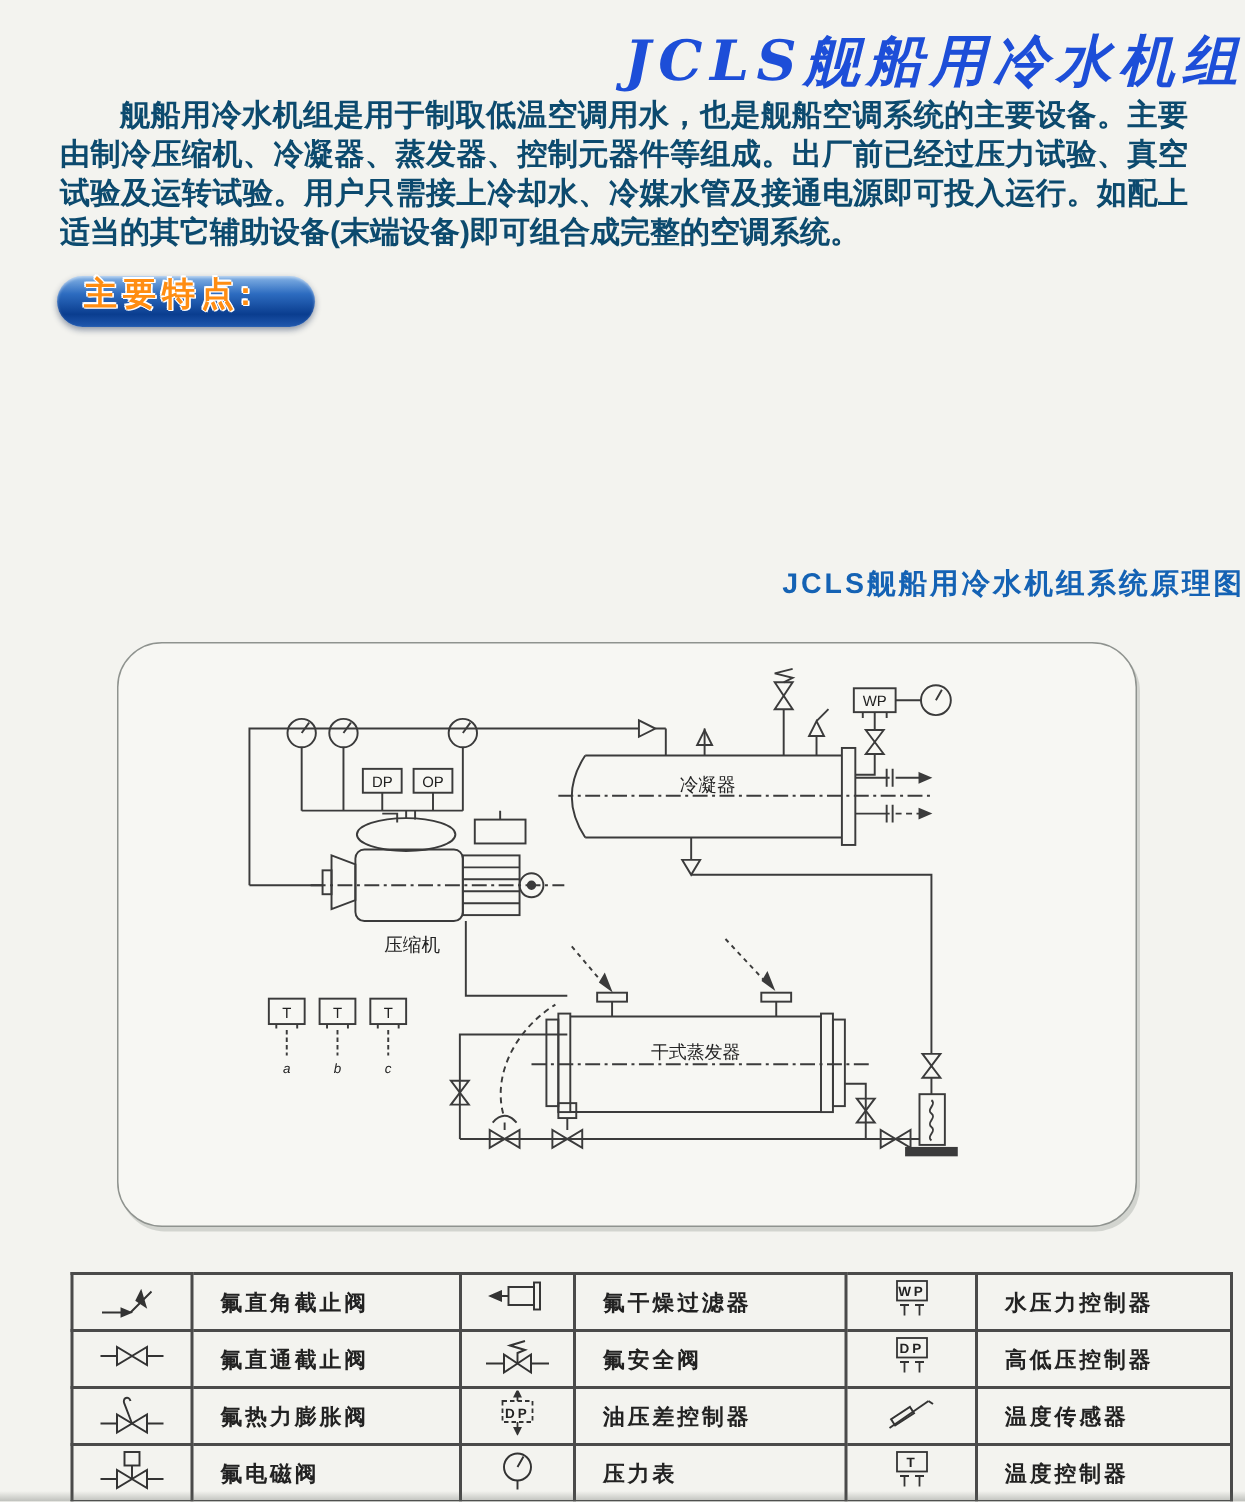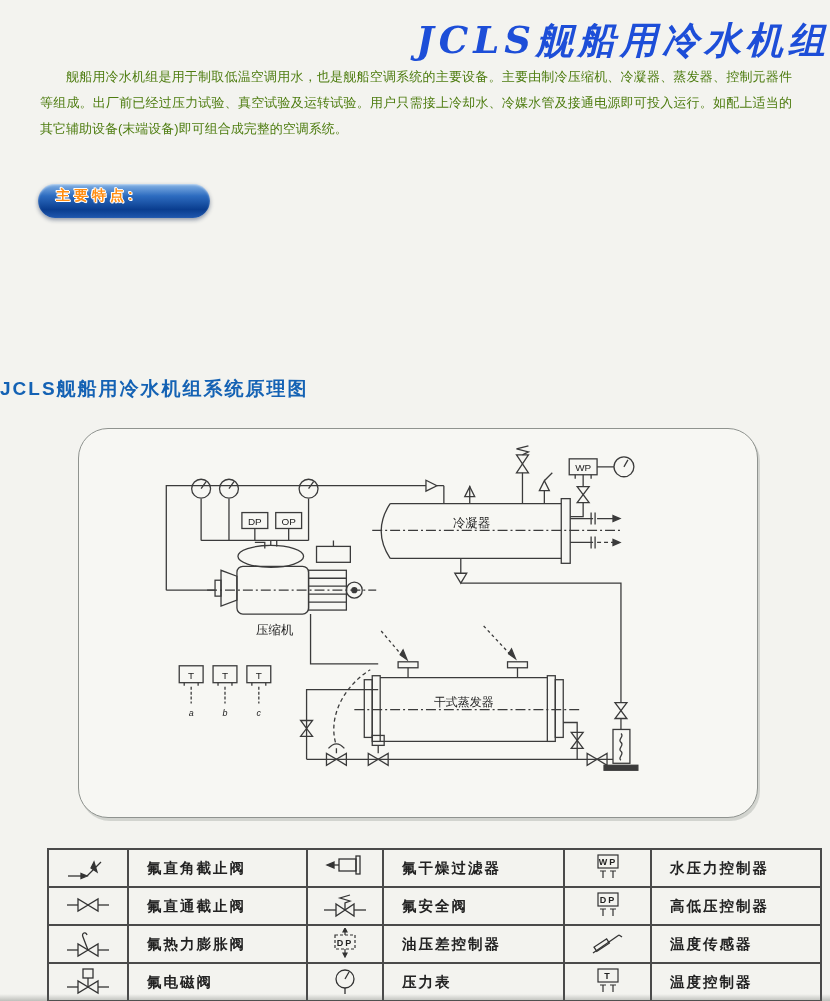--- a/index.html
+++ b/index.html
@@ -11,39 +11,39 @@
   }
   .page::after{content:"";position:absolute;left:0;right:0;bottom:0;height:7px;
     background:linear-gradient(180deg,rgba(0,0,0,0) 0%,rgba(90,95,90,.35) 100%);}
   .title{
     position:absolute;top:16px;left:0;width:100%;text-align:right;
     font-family:"DejaVu Serif",serif;font-style:italic;font-weight:bold;
     font-size:37px;letter-spacing:5px;color:#1d4ed8;margin:0;
   }
   .intro{
     position:absolute;top:64px;left:40px;width:752px;margin:0;
-    font-size:13px;line-height:26px;text-align:justify;text-indent:2em;
-    color:#4d7c0f;font-weight:400;
+    font-size:20px;line-height:26px;text-align:justify;text-indent:2em;
+    color:#0c4a6e;font-weight:700;
   }
   .badge{
     position:absolute;top:184px;left:38px;height:34px;min-width:130px;
     padding:0 24px 0 18px;border-radius:18px;
     background:linear-gradient(180deg,#86b4e6 0%,#2d6cc0 35%,#0a3d8f 75%,#2058ae 100%);
     box-shadow:0 2px 4px rgba(20,40,80,.45), inset 0 1px 2px rgba(255,255,255,.5);
     display:flex;align-items:center;
   }
   .badge span{
-    font-size:14px;font-weight:bold;letter-spacing:4px;color:#ff8d12;
+    font-size:22px;font-weight:bold;letter-spacing:4px;color:#ff8d12;
     transform:translateY(-5px);
     text-shadow:1px 0 0 #fff,-1px 0 0 #fff,0 1px 0 #fff,0 -1px 0 #fff,1px 1px 0 #fff,-1px -1px 0 #fff;
   }
   .features{position:absolute;top:234px;left:76px;width:680px;}
   .features div{font-size:16px;line-height:28px;font-weight:600;color:#141414;letter-spacing:1px;}
   .diagram-title{
-    position:absolute;top:376px;left:0;width:100%;text-align:left;margin:0;
+    position:absolute;top:376px;left:0;width:100%;text-align:right;margin:0;
     font-size:19px;font-weight:bold;color:#1462b4;letter-spacing:2px;
   }
   .diagram-box{
     position:absolute;top:428px;left:78px;width:678px;height:388px;
     border:1.5px solid #8f938f;border-radius:30px;background:#f7f7f3;
     box-shadow:2px 3px 0 rgba(150,155,150,.35);
   }
   .diagram-box svg{display:block;}
   svg text{font-family:"Liberation Sans",sans-serif;fill:#222;}
   .legend{

